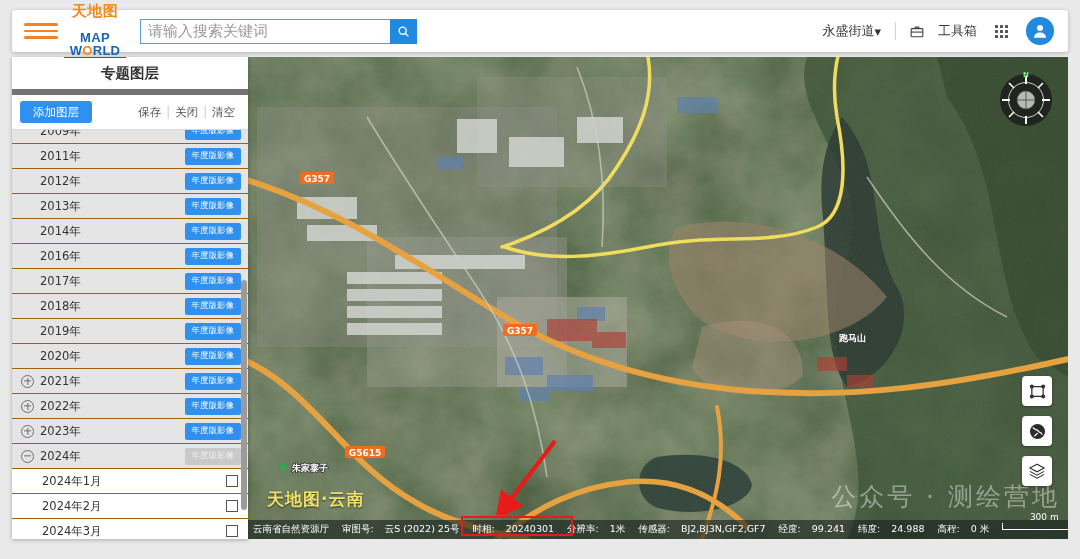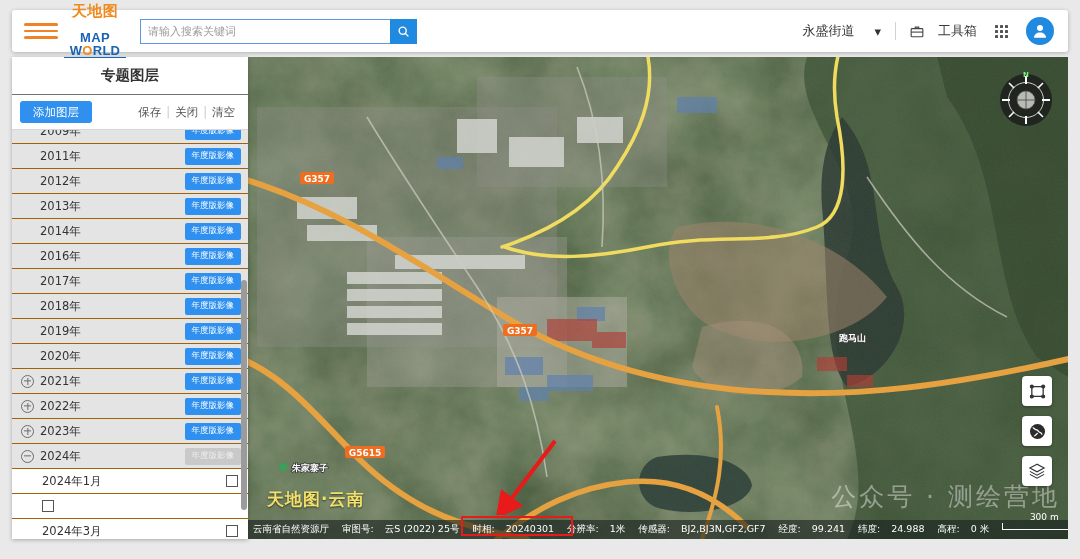--- a/index.html
+++ b/index.html
@@ -18,30 +18,30 @@
 
   #logo{ margin-left:6px; width:62px; text-align:center; line-height:1; cursor:pointer;}
   #logo .cn{ font-family:"DejaVu Sans",sans-serif; font-size:15px; font-weight:bold;
     color:#ef8a1d; letter-spacing:.5px; display:block; }
   #logo .en{ font-size:13px; font-weight:bold; color:#1a63b5; letter-spacing:.3px;
     border-bottom:1.4px solid #1a63b5; display:inline-block; margin-top:12px;}
   #logo .en b{ color:#ef8a1d; }
 
   #searchwrap{ margin-left:14px; display:flex; height:25px; }
   #searchbox{ width:250px; height:25px; border:1px solid #5b9ae0; border-right:none;
-    font-size:11px; padding:0 7px; color:#333; outline:none;
+    font-size:15px; padding:0 7px; color:#333; outline:none;
     font-family:Liberation Serif, serif; }
   #searchbox::placeholder{ color:#9a9a9a; }
   #searchbtn{ width:27px; height:25px; background:#1f8ae0; border:1px solid #1f8ae0;
     display:flex; align-items:center; justify-content:center; cursor:pointer; }
 
   #hdr-right{ margin-left:auto; display:flex; align-items:center; height:100%;
     padding-right:14px; gap:0; }
   #district{ font-family:"DejaVu Sans",sans-serif; font-size:13px; color:#333;
-    cursor:pointer; display:flex; align-items:center; gap:20px; margin-right:14px;}
+    cursor:pointer; display:flex; align-items:center; gap:0; margin-right:14px;}
   .vline{ width:1px; height:18px; background:#d2d2d2; margin-right:14px;}
   #toolbox{ display:flex; align-items:center; gap:14px; cursor:pointer;
     font-family:"DejaVu Sans",sans-serif; font-size:13px; color:#3a3a3a; margin-right:18px;}
   #gridicon{ display:grid; grid-template-columns:repeat(3,3px); grid-gap:2px;
     margin-right:18px; cursor:pointer;}
   #gridicon span{ width:3px; height:3px; background:#555; border-radius:.5px;}
   #avatar{ width:28px; height:28px; border-radius:50%; background:#1f8ae0;
     display:flex; align-items:center; justify-content:center; cursor:pointer; }
 
   
@@ -80,21 +80,21 @@
     position:relative; }
   #scaletxt{ position:absolute; left:0; right:0; top:-11px; text-align:center; font-size:9px;}
   .slink{ color:#5fc6ff; text-decoration:underline; cursor:pointer;}
 
   
   #sidebar{ position:absolute; left:12px; top:57px; width:236px; height:482px;
     background:#fff; box-shadow:0 1px 4px rgba(0,0,0,.28); z-index:35;
     display:flex; flex-direction:column; }
   #panel-title{ height:38px; display:flex; align-items:center; justify-content:center;
     font-family:"DejaVu Sans",sans-serif; font-size:14.5px; font-weight:bold; color:#333;
-    border-bottom:1px solid #737373;}
+    border-bottom:6px solid #737373;}
   #panel-actions{ height:34px; display:flex; align-items:center; padding:0 8px; }
   #addlayer{ background:#2f90ef; color:#fff; border:none; border-radius:3px;
     height:22px; padding:0 13px; font-size:11.5px; cursor:pointer;
     font-family:"DejaVu Sans",sans-serif;}
   #panel-links{ margin-left:auto; display:flex; align-items:center;
     font-family:"DejaVu Sans",sans-serif; font-size:11.5px; color:#555;}
   #panel-links span{ cursor:pointer; padding:0 5px;}
   #panel-links i{ color:#ccc; font-style:normal;}
 
   #layerlist{ flex:1; overflow:hidden; position:relative; border-top:1px solid #d8d8d8;}
@@ -442,20 +442,21 @@
           <div class="row">
             <span class="expander"></span>
             <span class="lbl">2024年</span>
             <span class="pill off">年度版影像</span>
           </div>
           <div class="row sub">
             <span class="lbl">2024年1月</span>
             <span class="chk"></span>
           </div>
           <div class="row sub">
+            <span class="lbl">2024年2月</span>
             <span class="chk"></span>
           </div>
           <div class="row sub">
             <span class="lbl">2024年3月</span>
             <span class="chk"></span>
           </div>
         </div>
       <div id="vscroll"></div>
     </div>
   </div>

